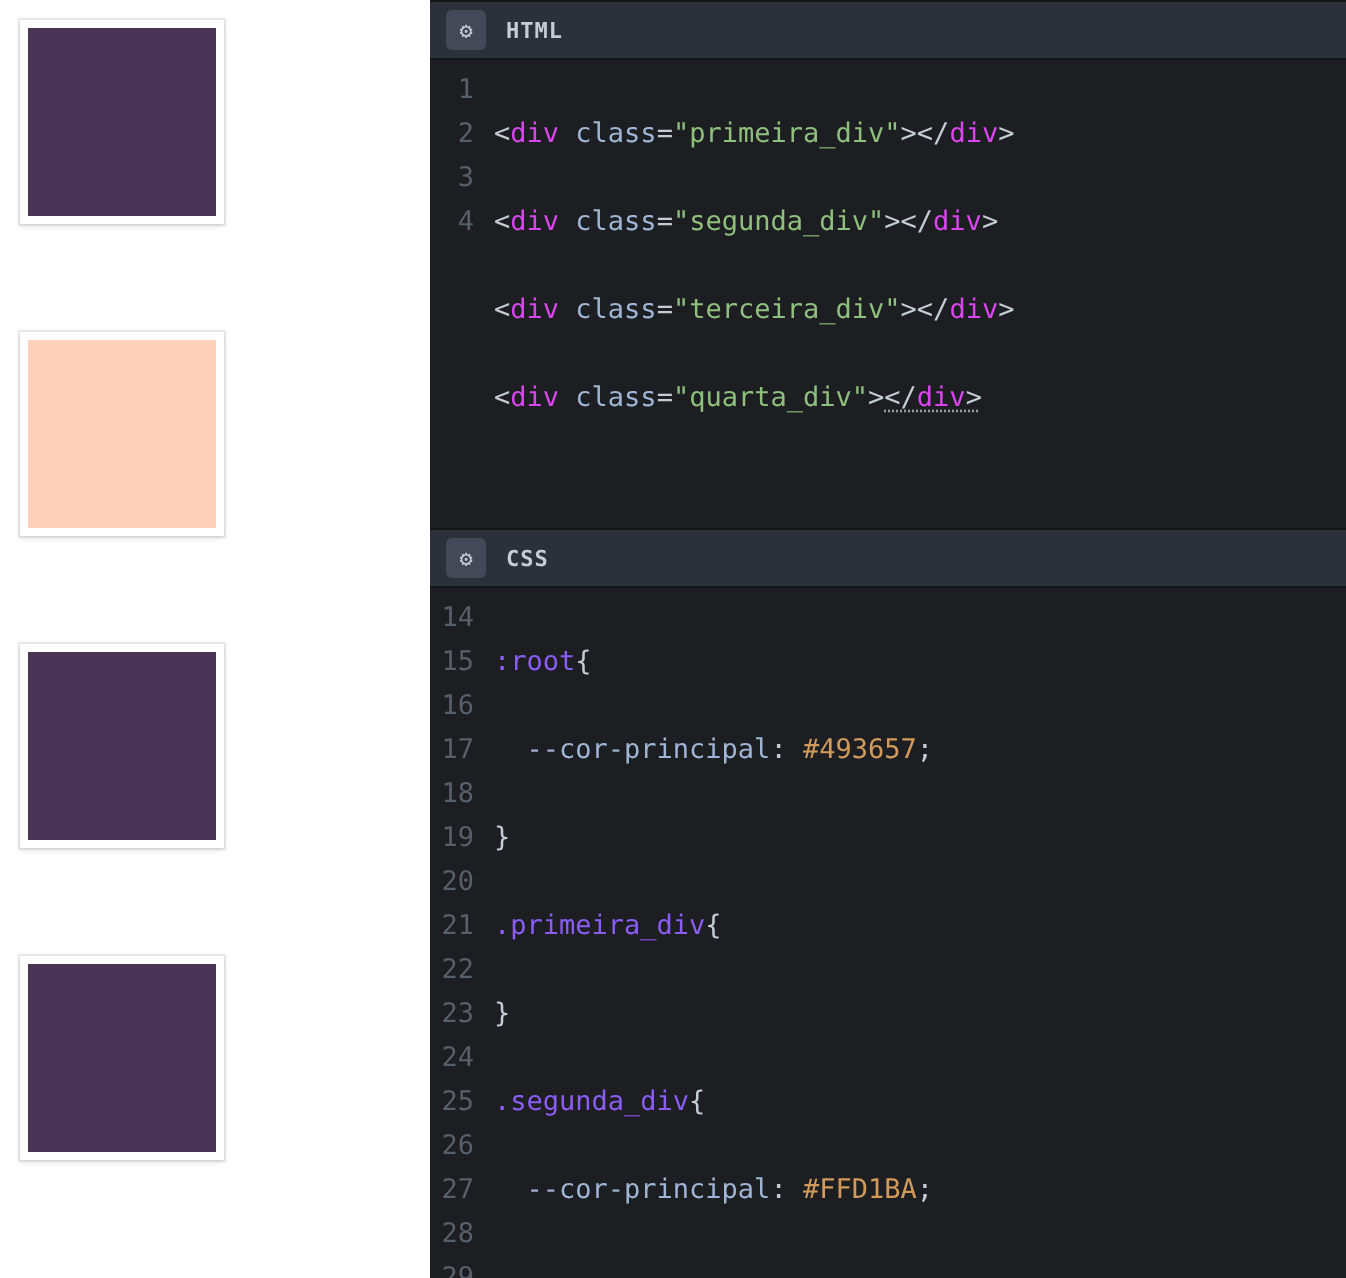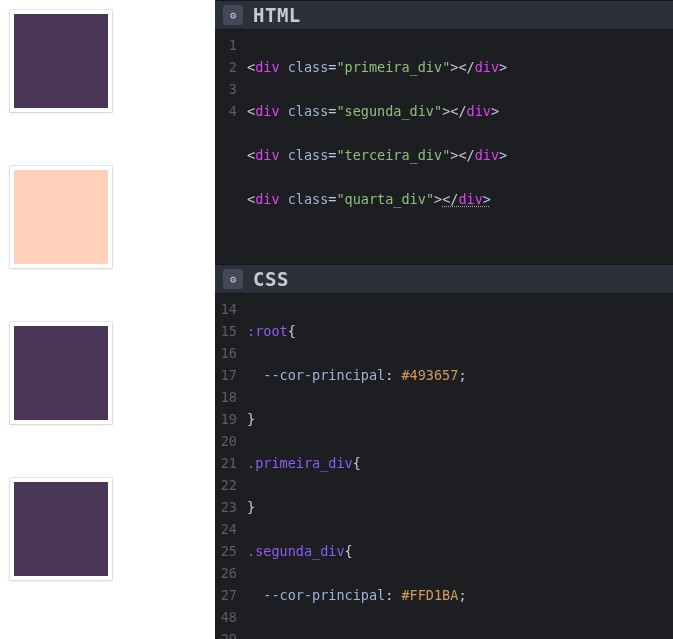--- a/index.html
+++ b/index.html
@@ -60,21 +60,21 @@
       align-items: center;
       justify-content: center;
       margin-right: 10px;
       color: #c7cbd6;
       font-size: 11px;
       cursor: pointer;
     }
     .panel-title {
       color: #c7cbd6;
       font-weight: bold;
-      font-size: 19px;
+      font-size: 11px;
       letter-spacing: 0.5px;
     }
     .code-area {
       display: flex;
       padding: 4px 0;
       line-height: 22px;
       font-size: 13.5px;
     }
     .gutter {
       width: 32px;
@@ -147,21 +147,21 @@
         <div>18</div>
         <div>19</div>
         <div>20</div>
         <div>21</div>
         <div>22</div>
         <div>23</div>
         <div>24</div>
         <div>25</div>
         <div>26</div>
         <div>27</div>
-        <div>48</div>
+        <div>28</div>
         <div>29</div>
       </div>
       <div class="code">
 <div><span class="t-sel">:root</span><span class="t-punc">{</span></div>
 <div>  <span class="t-prop">--cor-principal</span><span class="t-punc">:</span> <span class="t-val">#493657</span><span class="t-punc">;</span></div>
 <div><span class="t-punc">}</span></div>
 <div><span class="t-sel">.primeira_div</span><span class="t-punc">{</span></div>
 <div><span class="t-punc">}</span></div>
 <div><span class="t-sel">.segunda_div</span><span class="t-punc">{</span></div>
 <div>  <span class="t-prop">--cor-principal</span><span class="t-punc">:</span> <span class="t-val">#FFD1BA</span><span class="t-punc">;</span></div>

